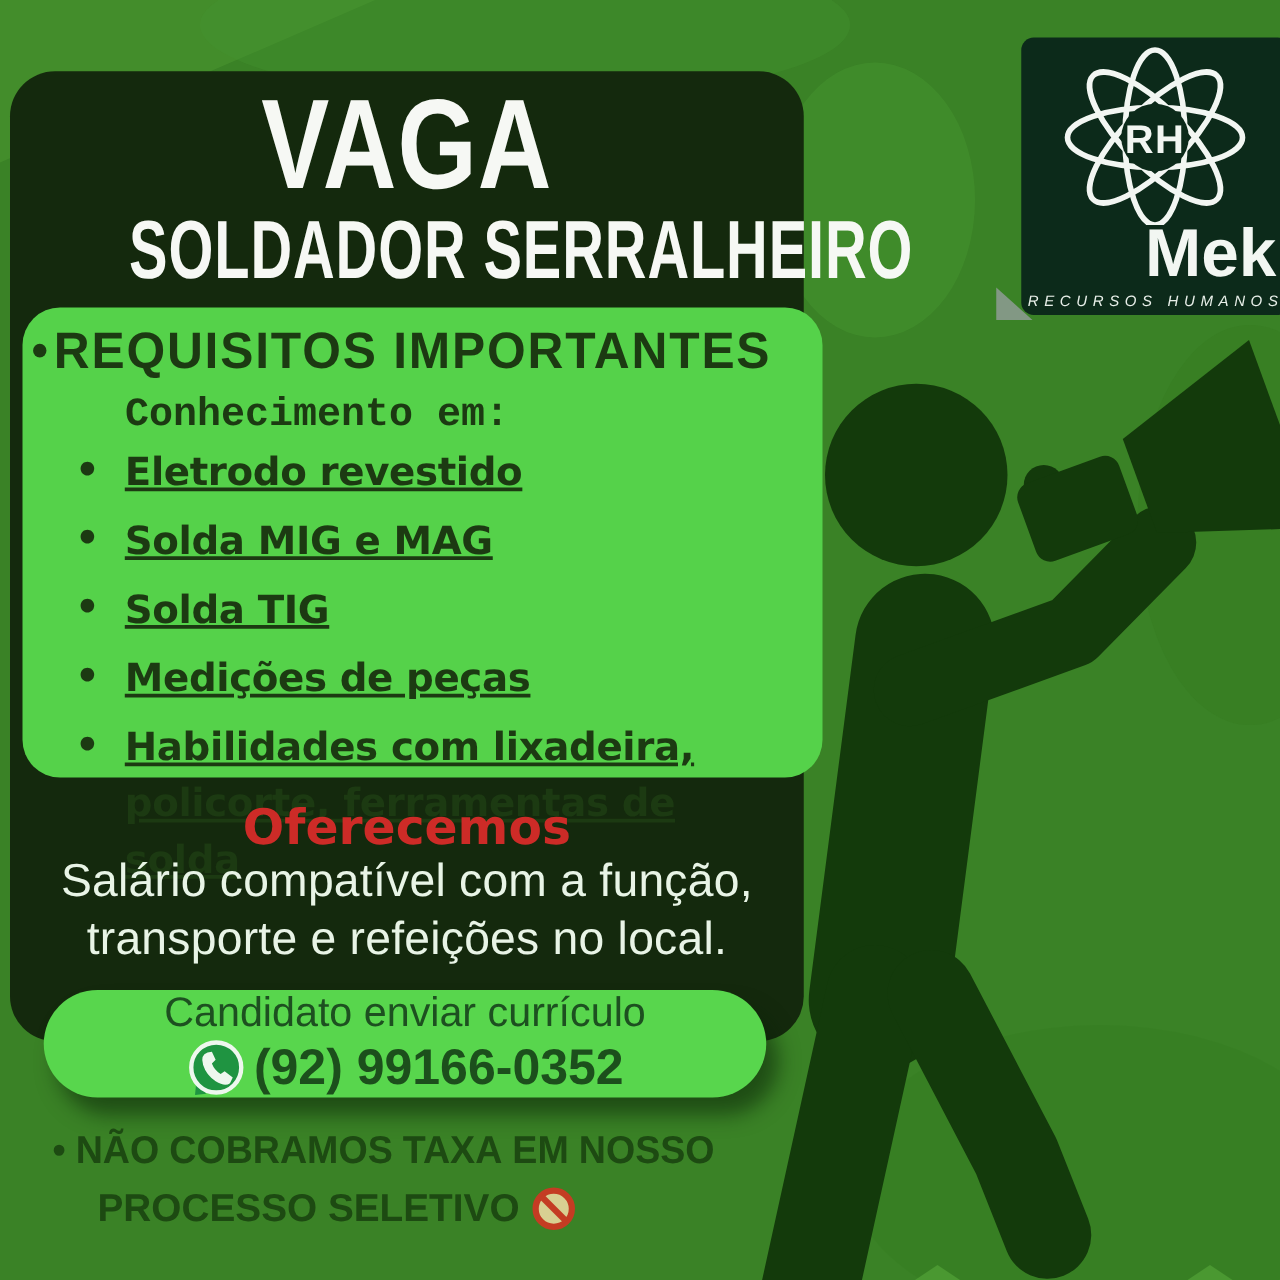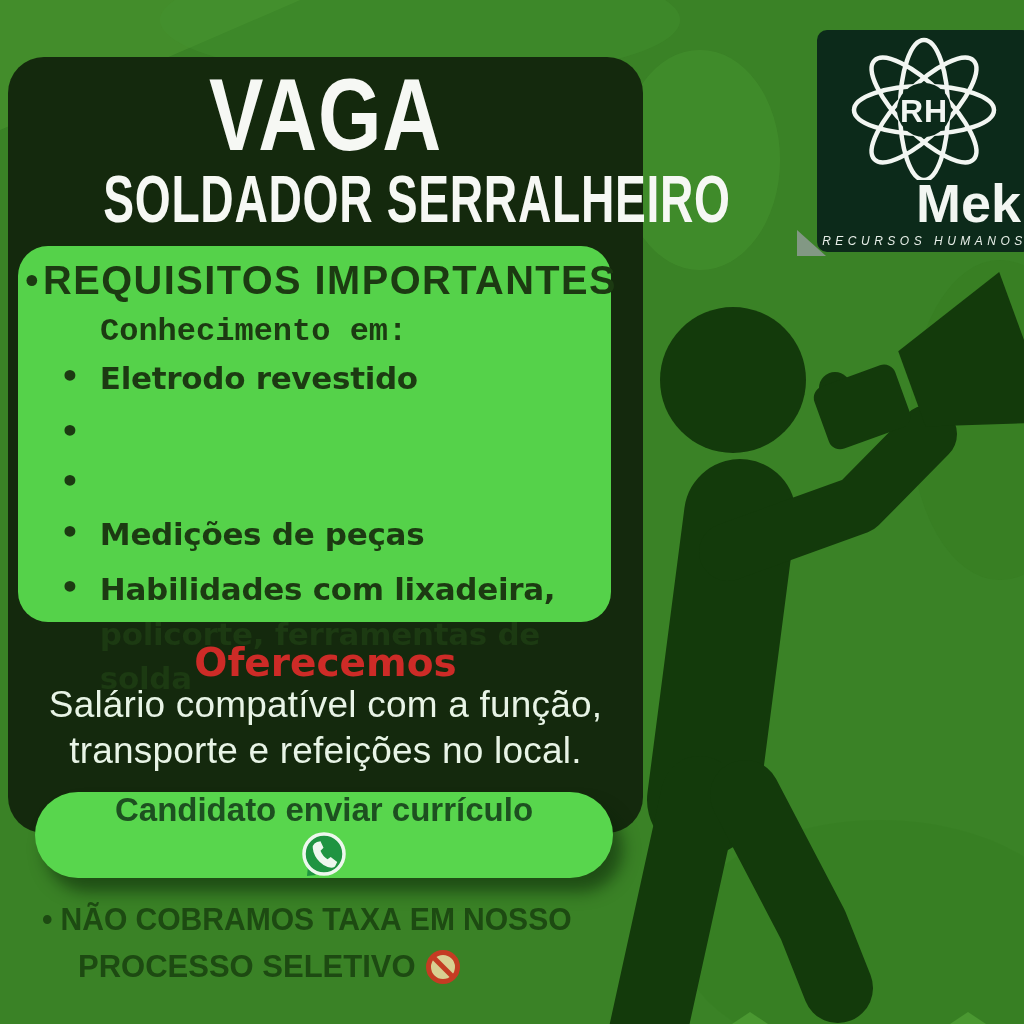--- a/index.html
+++ b/index.html
@@ -24,54 +24,54 @@
     transform:scaleX(.80);letter-spacing:1px;white-space:nowrap;
   }
   .title2{
     position:absolute;left:8px;top:166px;width:635px;
     text-align:center;color:#f6f8f4;font-weight:bold;font-size:66px;line-height:1;
     transform:scaleX(.70);letter-spacing:1px;white-space:nowrap;
   }
 
   
   .req-box{
-    position:absolute;left:18px;top:246px;width:593px;height:376px;
+    position:absolute;left:18px;top:246px;width:640px;height:376px;
     background:#55d24a;border-radius:30px;box-sizing:border-box;
     padding:12px 14px 0 24px;color:#1c3a12;
   }
   .req-heading{display:flex;align-items:center;gap:6px;
     font-size:41px;font-weight:bold;letter-spacing:1.5px;line-height:1.1;
     transform:scaleX(.97);transform-origin:left;white-space:nowrap;}
   .req-dot{width:11px;height:11px;border-radius:50%;background:#1c3a12;flex:0 0 auto;margin-left:-16px;}
   .req-sub{font-family:Liberation Mono, monospace;font-weight:bold;font-size:32px;margin:10px 0 6px 58px;}
   .req-list{list-style:none;margin:0;padding:0;font-family:"DejaVu Sans",sans-serif;font-weight:bold;font-size:31px;}
   .req-list li{display:flex;align-items:flex-start;gap:20px;margin:0 0 10px 18px;line-height:1.45;}
   .req-list .bl{flex:0 0 auto;line-height:1.3;}
-  .req-list .tx{max-width:520px;letter-spacing:-0.3px;}
+  .req-list .tx{max-width:520px;letter-spacing:-0.3px;text-decoration:underline;}
 
   
   .offer-heading{
     position:absolute;left:8px;top:640px;width:635px;text-align:center;
     color:#cd2b27;font-weight:bold;font-size:39px;font-family:"DejaVu Sans",sans-serif;
   }
   .offer-line1,.offer-line2{
     position:absolute;left:8px;width:635px;text-align:center;
     color:#e8f4e6;font-size:37px;letter-spacing:.2px;
   }
   .offer-line1{top:684px;}
   .offer-line2{top:730px;}
 
   
   .pill{
     position:absolute;left:35px;top:792px;width:578px;height:86px;
     background:#58d64d;border-radius:44px;
     box-shadow:10px 14px 16px rgba(9,34,7,.55);
     display:flex;flex-direction:column;align-items:center;justify-content:center;gap:1px;
   }
-  .pill-title{color:#1d5020;font-weight:bold;font-size:33px;line-height:1.1;}
+  .pill-title{color:#1d5020;font-weight:normal;font-size:33px;line-height:1.1;}
   .pill-phone{display:flex;align-items:center;gap:6px;color:#1c4f1c;font-weight:bold;font-size:40px;line-height:1.05;}
 
   
   .footer{position:absolute;left:42px;top:902px;width:546px;color:#1d4a12;font-weight:bold;}
   .f-line1{display:flex;justify-content:space-between;align-items:baseline;font-size:31px;transform:scaleX(.97);transform-origin:left;}
   .f-line2{display:flex;align-items:center;gap:8px;margin:10px 0 0 36px;font-size:31px;}
 
   
   .logo{
     position:absolute;left:797px;top:30px;width:215px;height:222px;
@@ -125,23 +125,25 @@
       <span>REQUISITOS IMPORTANTES</span>
     </div>
     <div class="req-sub">Conhecimento em:</div>
     <ul class="req-list">
       <li>
         <span class="bl">•</span>
         <span class="tx">Eletrodo revestido</span>
       </li>
       <li>
         <span class="bl">•</span>
-      </li>
-      <li>
-        <span class="bl">•</span>
+        <span class="tx">Solda MIG e MAG</span>
+      </li>
+      <li>
+        <span class="bl">•</span>
+        <span class="tx">Solda TIG</span>
       </li>
       <li>
         <span class="bl">•</span>
         <span class="tx">Medições de peças</span>
       </li>
       <li>
         <span class="bl">•</span>
         <span class="tx">Habilidades com lixadeira, policorte, ferramentas de solda</span>
       </li>
     </ul>
@@ -152,20 +154,21 @@
   <div class="offer-line2">transporte e refeições no local.</div>
 
   <div class="pill">
     <div class="pill-title">Candidato enviar currículo</div>
     <div class="pill-phone">
       <svg width="48" height="48" viewBox="0 0 48 48">
         <polygon points="8,36 16,45 7,46" fill="#1f9441"></polygon>
         <circle cx="24" cy="24" r="20" fill="#1f9441" stroke="#eef7ee" stroke-width="3.5"></circle>
         <path d="M17 12 q-6 2 -3.5 10 q2.5 8 10 13 q7.5 4.5 11.5 1.5 l2.2 -4.5 l-6.5 -5 l-3.2 2.2 q-5 -3.2 -7 -8.5 l3 -3 l-3 -6.4 z" fill="#eef7ee"></path>
       </svg>
+      <span>(92) 99166-0352</span>
     </div>
   </div>
 
   <div class="footer">
     <div class="f-line1">
       <span>•</span>
       <span>NÃO</span>
       <span>COBRAMOS</span>
       <span>TAXA</span>
       <span>EM</span>

